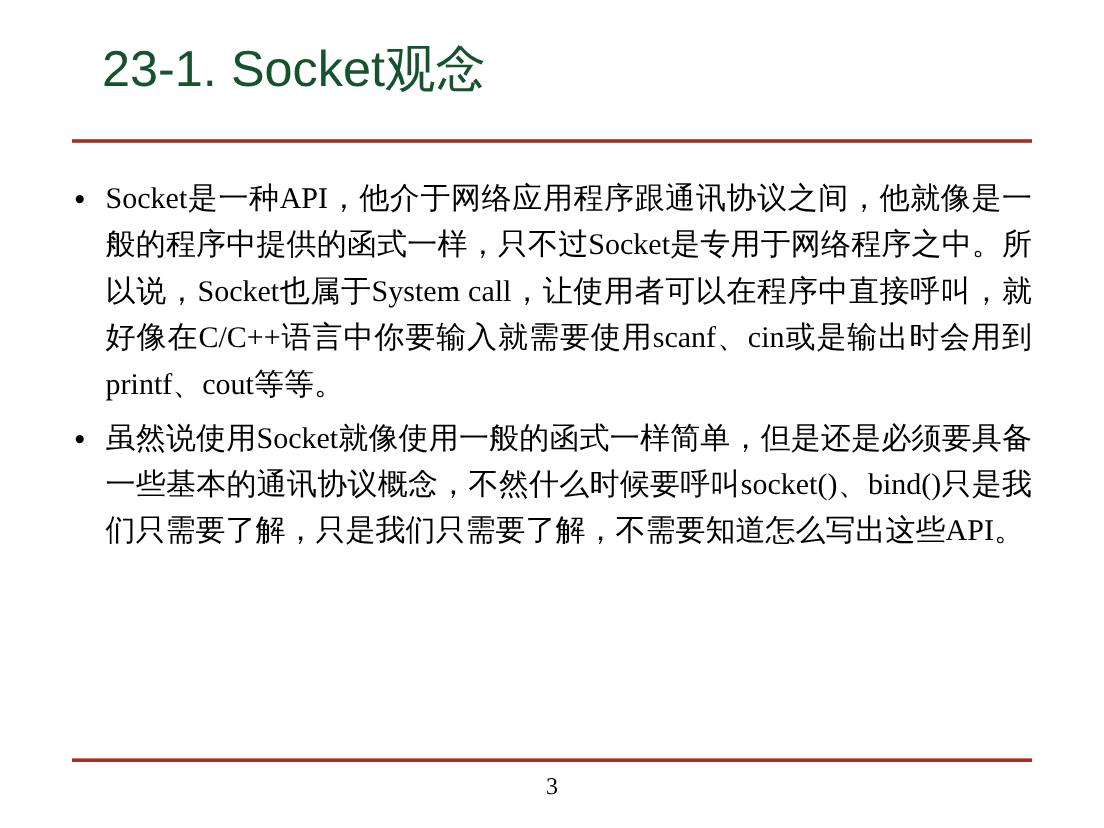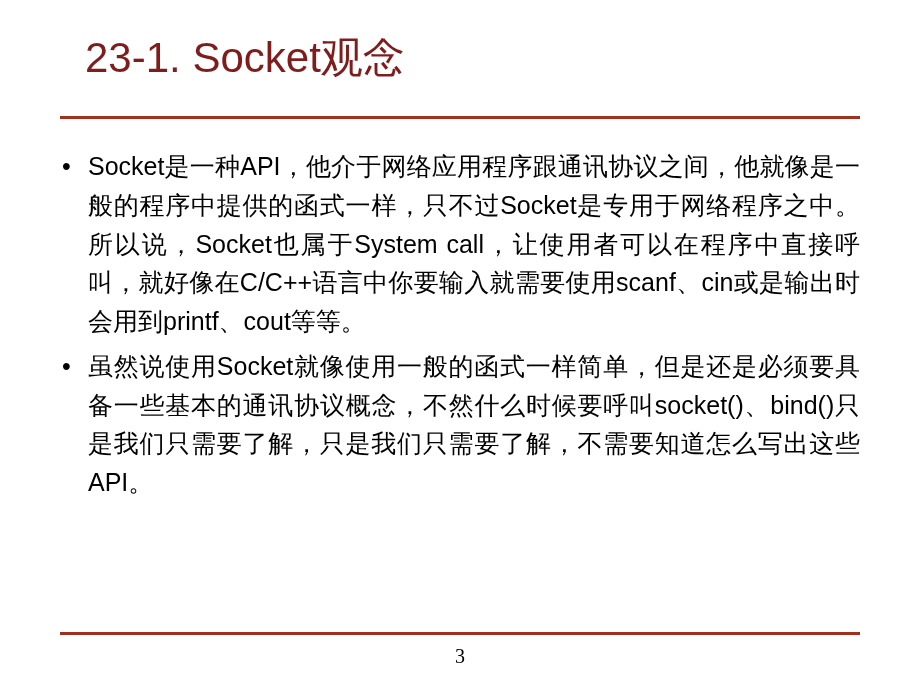--- a/index.html
+++ b/index.html
@@ -18,21 +18,21 @@
   .slide {
     width: 100%;
     height: 100%;
     padding: 30px 55px 0 55px;
     position: relative;
   }
   .title {
     font-family: Arial, "Microsoft YaHei", "SimSun", sans-serif;
     font-size: 42px;
     font-weight: 400;
-    color: #7f1d1d;
+    color: #14532d;
     margin-left: 30px;
     margin-bottom: 30px;
     letter-spacing: 0px;
   }
   .title .cn {
     font-family: "SimSun", "Songti SC", serif;
   }
   .hr-top {
     border: none;
     border-top: 3px solid #a03020;
@@ -54,21 +54,21 @@
     font-size: 25px;
     width: 28px;
     flex-shrink: 0;
     text-align: left;
     padding-left: 2px;
   }
   .bullet .text {
     flex: 1;
     text-align: justify;
     text-justify: inter-ideograph;
-    font-family: Liberation Sans, sans-serif;
+    font-family: Liberation Serif, serif;
   }
   .hr-bottom {
     position: absolute;
     bottom: 55px;
     left: 60px;
     right: 60px;
     border: none;
     border-top: 3px solid #a03020;
   }
   .page-num {

